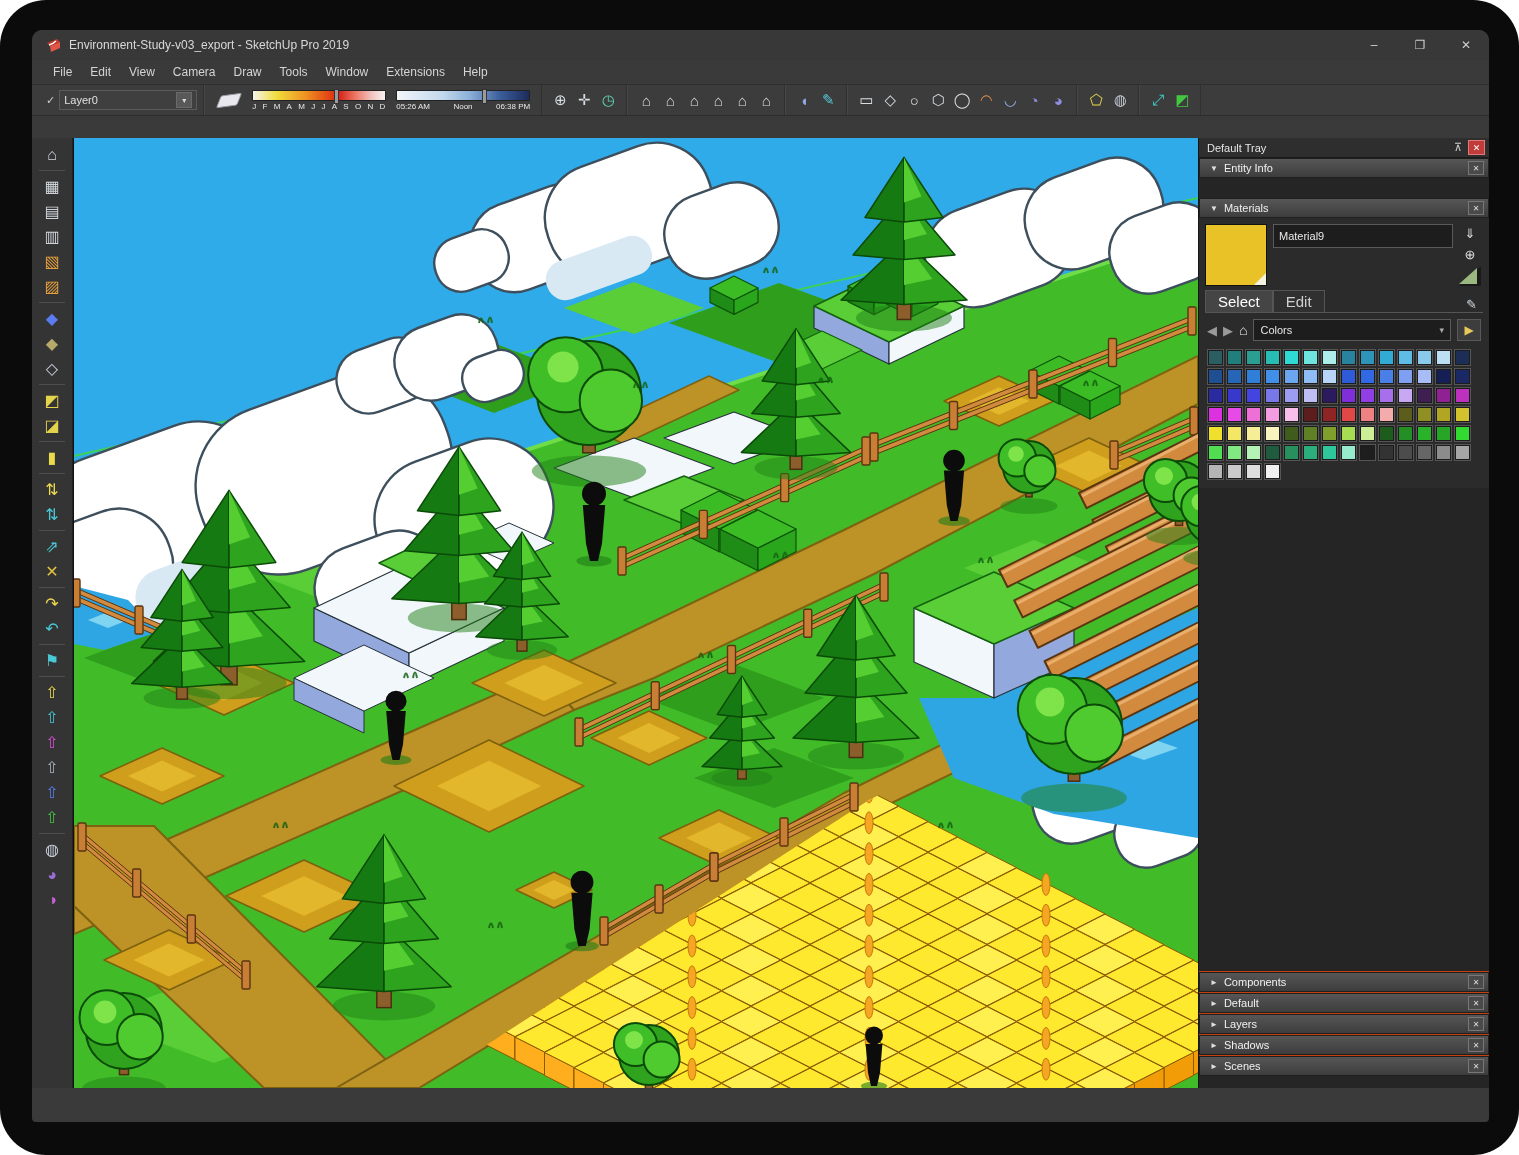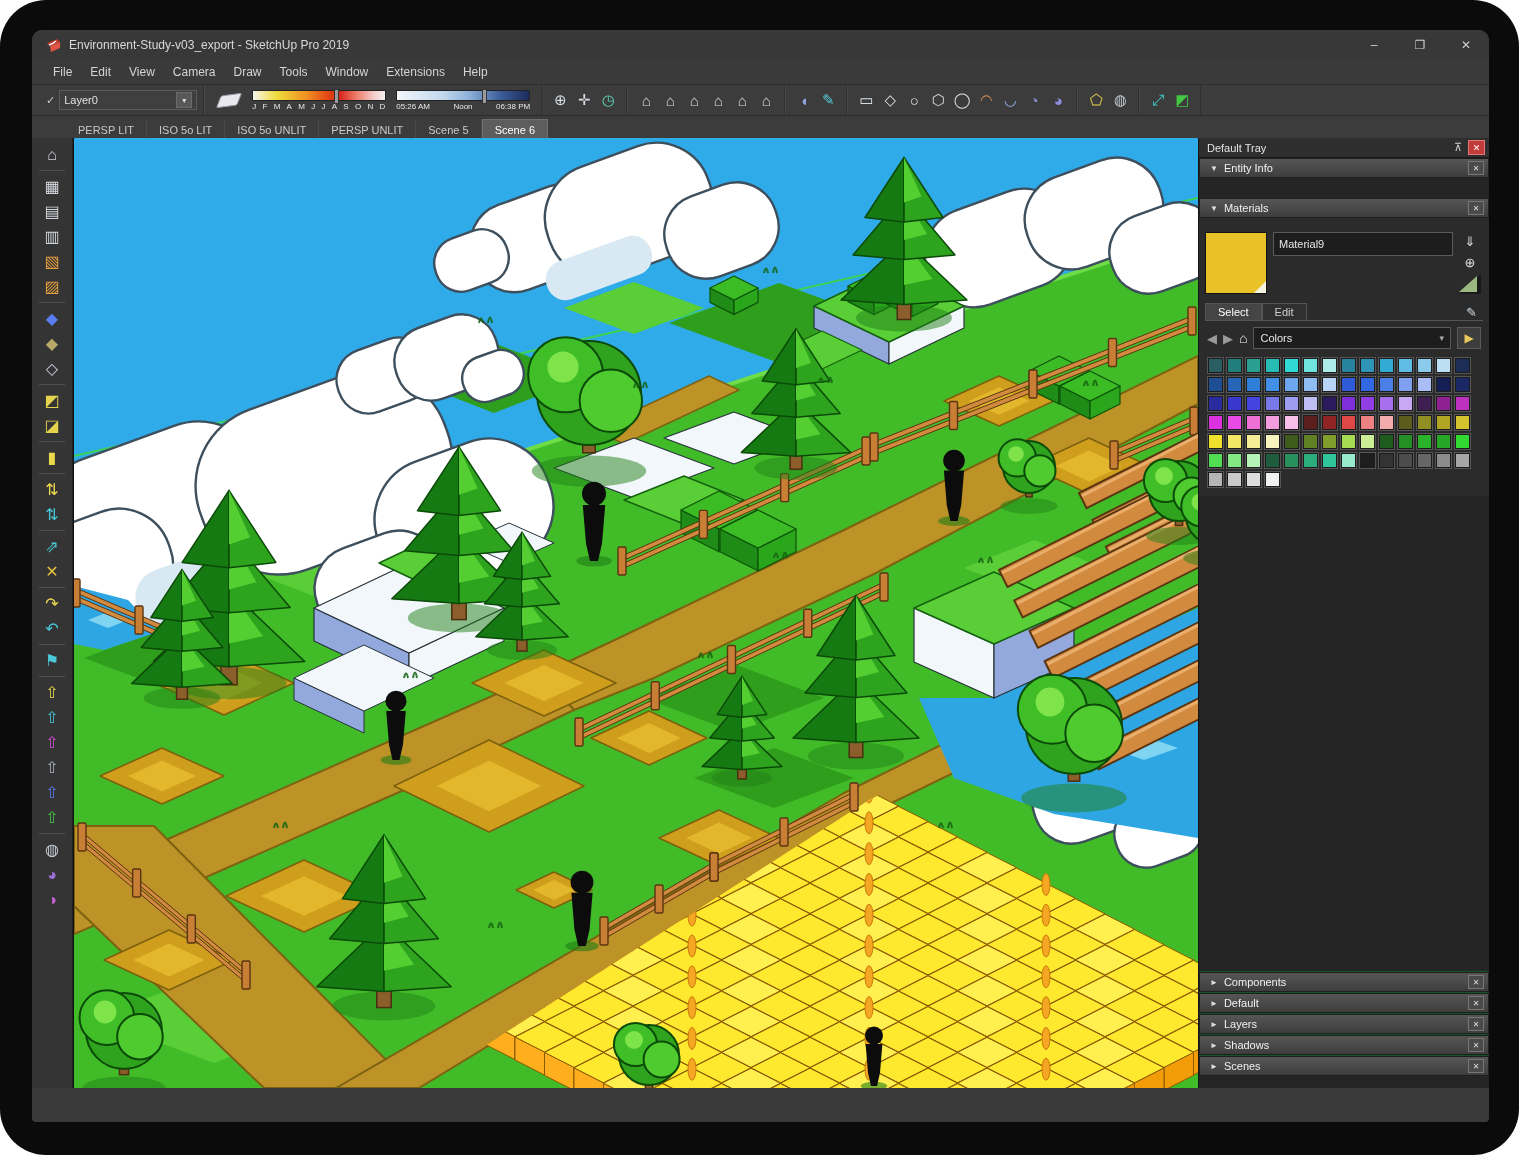--- a/index.html
+++ b/index.html
@@ -41,40 +41,40 @@
 
   
   .content{position:absolute;top:108px;left:0;right:0;bottom:34px;display:flex;}
   .lefttools{width:40px;background:#343434;border-right:1px solid #222;display:flex;flex-direction:column;align-items:center;padding-top:4px;overflow:hidden;}
   .lt-icon{width:28px;height:25px;display:flex;align-items:center;justify-content:center;font-size:16px;flex:0 0 auto;}
   .lt-sep{width:26px;height:1px;background:#4e4e4e;margin:3px 0;flex:0 0 auto;}
   .viewport{width:1124px;background:#2fabe9;position:relative;border-left:1px solid #111;}
   .viewport svg{display:block;}
 
   
-  .tray{flex:1;background:#14532d;display:flex;flex-direction:column;border-left:1px solid #151515;font-size:11px;}
+  .tray{flex:1;background:#c2410c;display:flex;flex-direction:column;border-left:1px solid #151515;font-size:11px;}
   .tray-header{height:19px;background:#2e2e2e;color:#e4e4e4;display:flex;align-items:center;padding:0 4px 0 8px;border-bottom:1px solid #1a1a1a;}
   .tray-header .spacer{flex:1;}
   .pin-icon{color:#cfcfcf;font-size:11px;margin-right:6px;}
   .tray-close{width:15px;height:13px;background:#c23b3b;color:#fff;font-size:9px;display:flex;align-items:center;justify-content:center;border:1px solid #e07a7a;}
   .sec-header{height:18px;background:linear-gradient(#565656,#3d3d3d);border:1px solid #1f1f1f;display:flex;align-items:center;color:#f0f0f0;padding:0 4px;}
   .sec-header .arrow{font-size:8px;margin:0 6px 0 6px;color:#e0e0e0;}
   .sec-header .x{margin-left:auto;width:14px;height:12px;border:1px solid #777;background:#4a4a4a;color:#ddd;font-size:8px;display:flex;align-items:center;justify-content:center;}
   .entity-body{height:186px;background:#2b2b2b;color:#ececec;padding:8px 10px;font-weight:bold;font-size:12px;}
-  .materials-body{background:#2b2b2b;padding:14px 6px 0 6px;}
+  .materials-body{background:#2b2b2b;padding:6px 6px 0 6px;}
   .mat-row{display:flex;}
   .mat-preview{width:60px;height:60px;background:#e9c227;border:1px solid #111;position:relative;}
   .mat-preview:after{content:"";position:absolute;right:0;bottom:0;border-style:solid;border-width:0 0 12px 12px;border-color:transparent transparent #f6f2e2 transparent;}
   .mat-name{flex:1;height:22px;margin-left:6px;background:#1d1d1d;border:1px solid #5a5a5a;color:#e8e8e8;font-size:11px;padding:0 5px;font-family:"Liberation Sans",sans-serif;}
   .mat-icons{width:26px;display:flex;flex-direction:column;align-items:center;margin-left:4px;gap:3px;}
   .mat-icon{width:20px;height:18px;display:flex;align-items:center;justify-content:center;color:#e0e0e0;font-size:13px;}
   .tri-default{width:0;height:0;border-style:solid;border-width:0 0 20px 22px;border-color:transparent transparent #1a1a1a transparent;position:relative;}
   .tri-default:before{content:"";position:absolute;left:-22px;top:2px;border-style:solid;border-width:0 0 16px 18px;border-color:transparent transparent #9ab87f transparent;}
   .mat-tabs{display:flex;align-items:flex-end;height:20px;margin-top:6px;border-bottom:1px solid #555;}
-  .mat-tab{padding:2px 12px;color:#cfcfcf;background:#303030;border:1px solid #555;border-bottom:none;font-size:11px;}
+  .mat-tab{padding:2px 12px;color:#cfcfcf;background:#303030;border:1px solid #555;border-bottom:none;font-size:15px;}
   .mat-tab.active{background:#454545;color:#fff;}
   .mat-eyedrop{margin-left:auto;color:#cfd8e0;font-size:13px;padding-right:6px;}
   .mat-nav{display:flex;align-items:center;gap:6px;padding:6px 2px;}
   .nav-arrow{color:#9a9a9a;font-size:13px;}
   .home-icon{color:#e8e8e8;font-size:14px;}
   .collection-dd{flex:1;height:20px;background:#1d1d1d;border:1px solid #5a5a5a;color:#e4e4e4;display:flex;align-items:center;padding:0 6px;}
   .collection-dd .dd-arrow{margin-left:auto;color:#aaa;font-size:9px;}
   .paint-btn{width:22px;height:20px;background:#3d3d3d;border:1px solid #5a5a5a;display:flex;align-items:center;justify-content:center;color:#e8c85a;font-size:12px;}
   .palette{display:grid;grid-template-columns:repeat(14,19px);grid-auto-rows:19px;padding:2px 2px 6px 2px;}
   .swatch{width:17px;height:17px;border:1px solid #555;box-sizing:border-box;outline:1px solid #1c1c1c;outline-offset:-2px;}
@@ -195,28 +195,20 @@
             <span class="tool-icon" style="color: rgb(227, 211, 77);">⬠</span>
             <span class="tool-icon" style="color: rgb(199, 205, 216);">◍</span>
           </div>
           <div class="tb-group">
             <span class="tool-icon" style="color: rgb(63, 208, 208);">⤢</span>
             <span class="tool-icon" style="color: rgb(67, 199, 67);">◩</span>
           </div>
         </div>
     </div>
 
-    <div class="scenetabs" id="scenetabs">
-        <span class="scene-tab">PERSP LIT</span>
-        <span class="scene-tab">ISO 5o LIT</span>
-        <span class="scene-tab">ISO 5o UNLIT</span>
-        <span class="scene-tab">PERSP UNLIT</span>
-        <span class="scene-tab">Scene 5</span>
-        <span class="scene-tab active">Scene 6</span>
-      </div>
 
     <div class="content">
       <div class="lefttools" id="lefttools">
           <div class="lt-icon" style="color: rgb(207, 212, 218);">⌂</div>
           <div class="lt-sep"></div>
           <div class="lt-icon" style="color: rgb(207, 212, 218);">▦</div>
           <div class="lt-icon" style="color: rgb(207, 212, 218);">▤</div>
           <div class="lt-icon" style="color: rgb(207, 212, 218);">▥</div>
           <div class="lt-icon" style="color: rgb(232, 161, 63);">▧</div>
           <div class="lt-icon" style="color: rgb(232, 161, 63);">▨</div>

